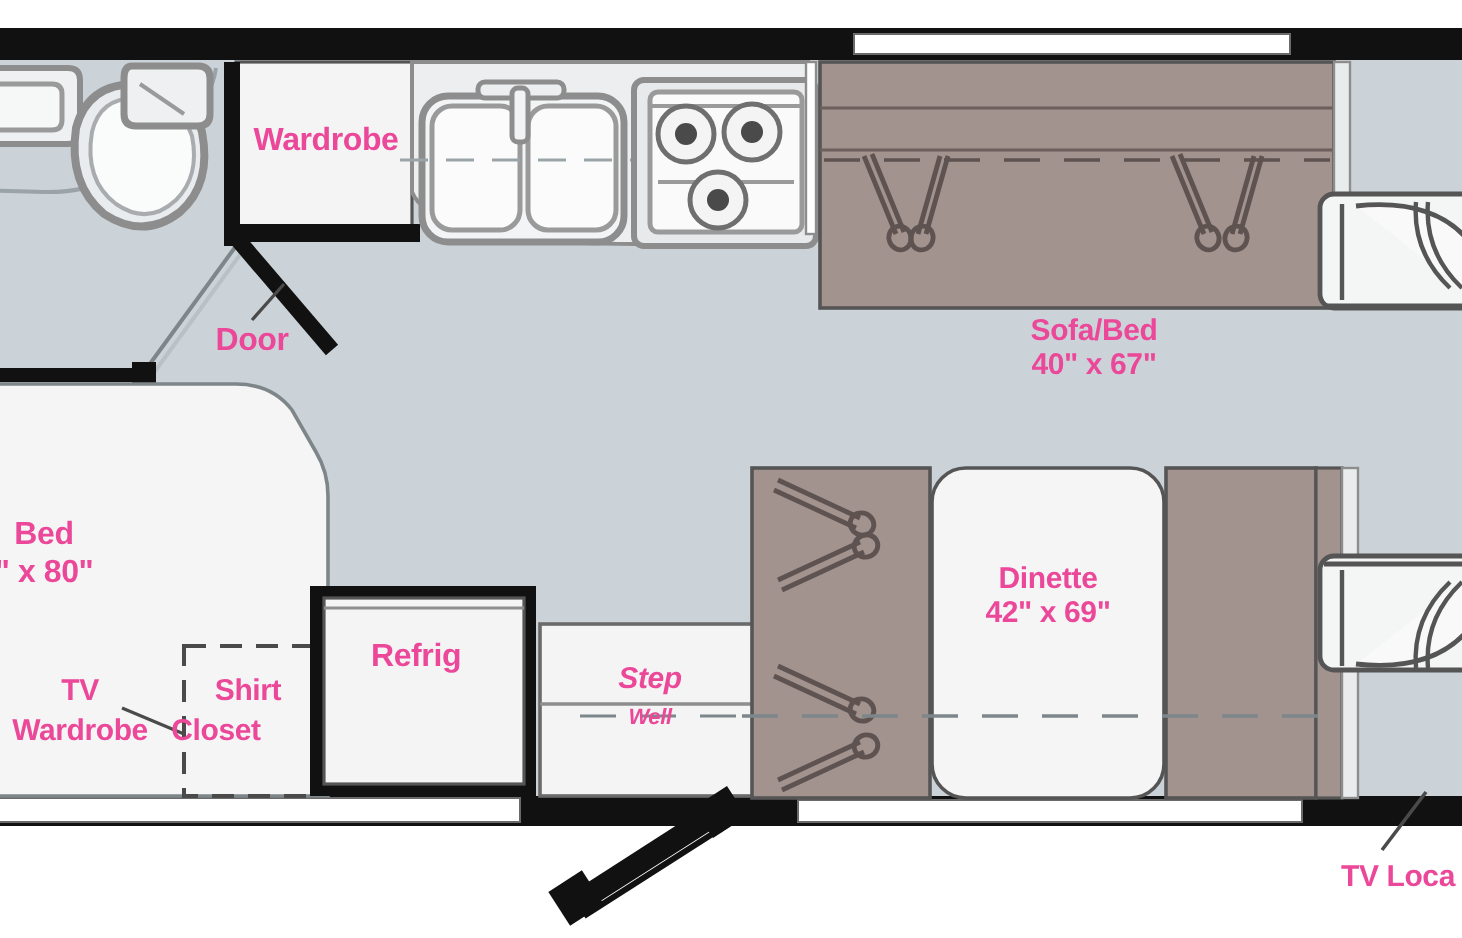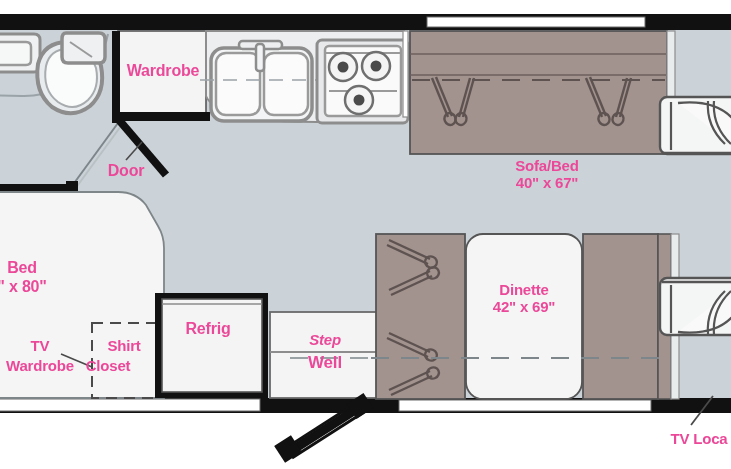--- a/index.html
+++ b/index.html
@@ -246,16 +246,16 @@
 <div class="lbl ctr" style="left:524px; top:282px; font-size:15px;">Dinette</div>
 <div class="lbl ctr" style="left:524px; top:299px; font-size:15px;">42" x 69"</div>
 <div class="lbl ctr" style="left:22px;  top:259px; font-size:16px;">Bed</div>
 <div class="lbl ctr" style="left:22px;  top:278px; font-size:16px;">" x 80"</div>
 <div class="lbl ctr" style="left:40px; top:338px; font-size:15px;">TV</div>
 <div class="lbl ctr" style="left:40px; top:358px; font-size:15px;">Wardrobe</div>
 <div class="lbl ctr" style="left:124px; top:338px; font-size:15px;">Shirt</div>
 <div class="lbl ctr" style="left:108px; top:358px; font-size:15px;">Closet</div>
 <div class="lbl ctr" style="left:208px; top:320px; font-size:16px;">Refrig</div>
 <div class="lbl ctr" style="left:325px; top:332px; font-size:15px;font-style:italic;">Step</div>
-<div class="lbl ctr" style="left:325px; top:353px; font-size:17px;">Well</div>
+<div class="lbl ctr" style="left:325px; top:353px; font-size:11px;font-style:italic;">Well</div>
 <div class="lbl ctr" style="left:699px; top:431px; font-size:15px;">TV Loca</div>
 
 </div>
 
 </body></html>

